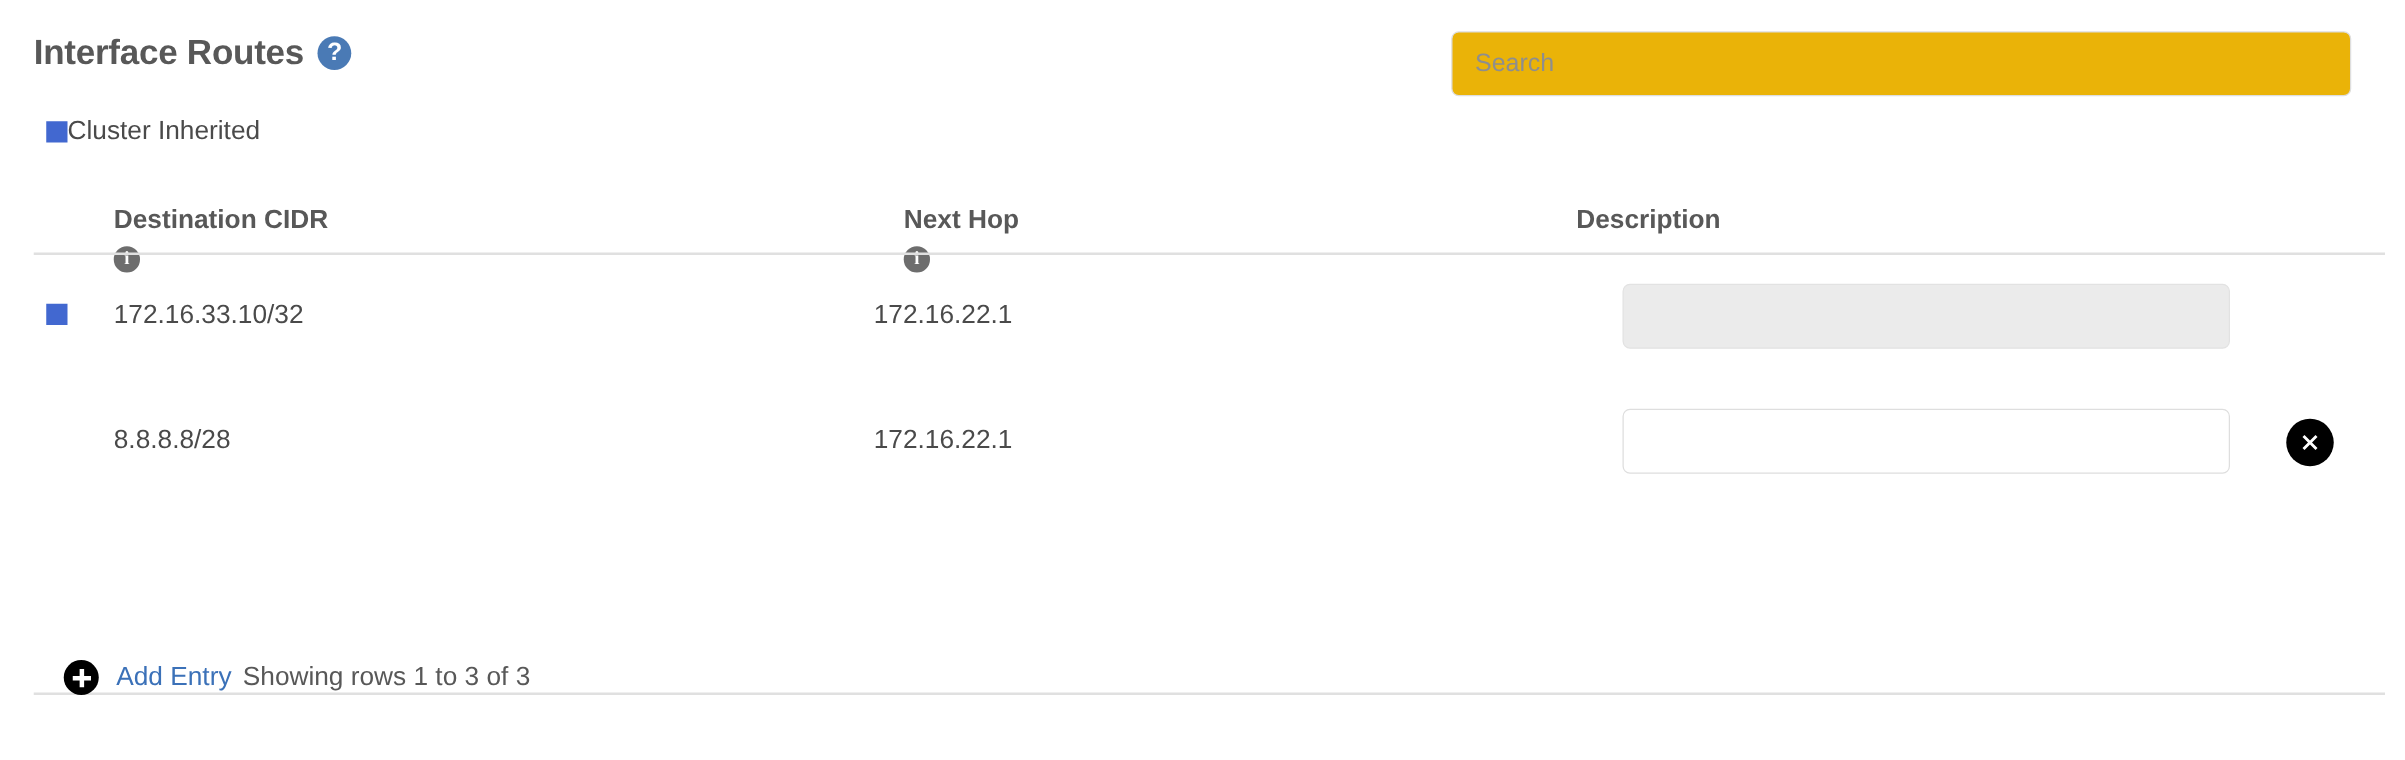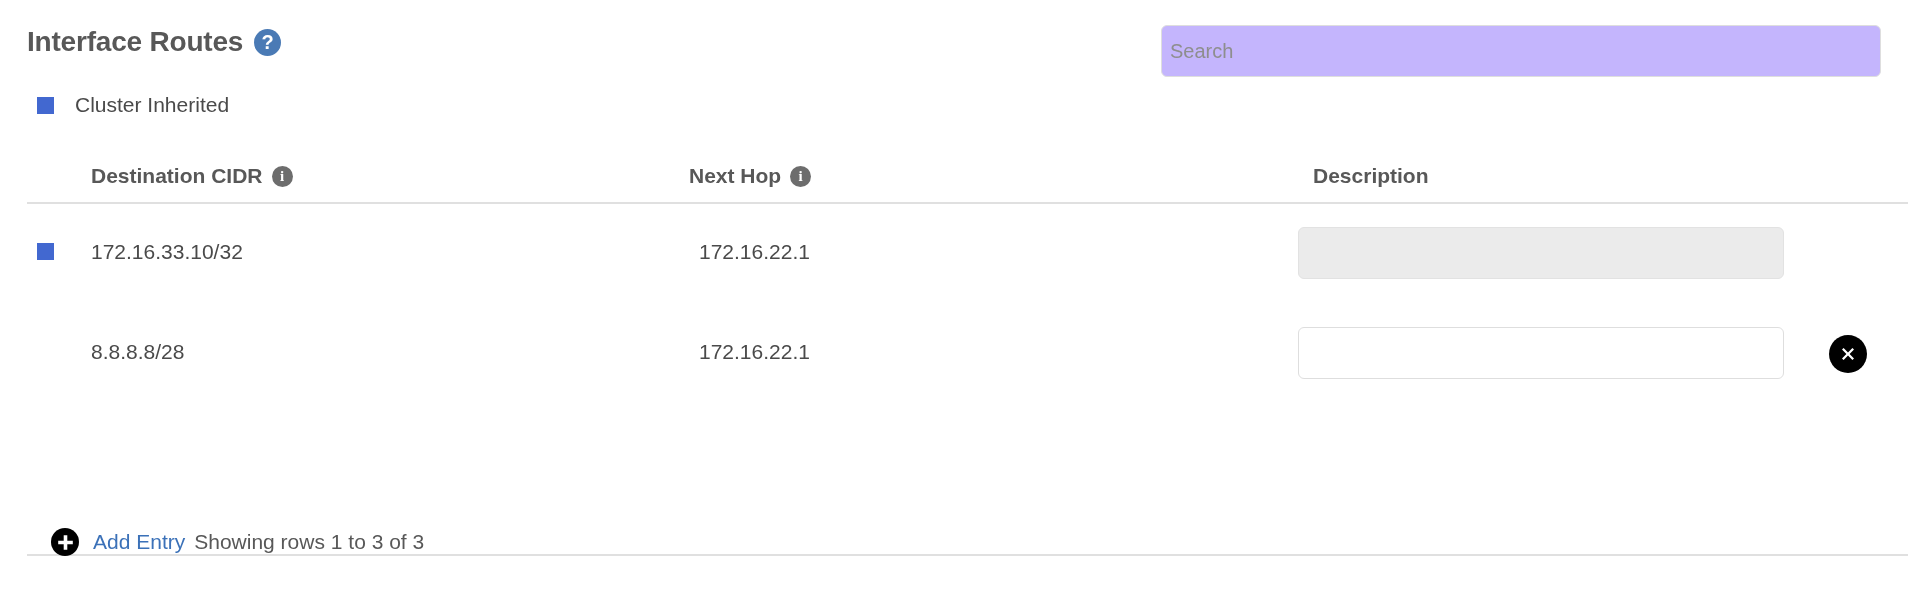--- a/index.html
+++ b/index.html
@@ -65,21 +65,20 @@
     font-family: "Liberation Sans", sans-serif;
   }
 
   
   .legend {
     position: absolute;
     left: 24px;
     top: 93px;
     display: flex;
     align-items: center;
-    gap: 21px;
   }
   .legend-swatch {
     width: 17px;
     height: 17px;
     background: #4268d0;
     display: inline-block;
     flex: 0 0 auto;
   }
   .legend-label {
     font-size: 21px;
@@ -95,22 +94,22 @@
     top: 25px;
     width: 720px;
     height: 52px;
   }
   .search-input {
     width: 100%;
     height: 100%;
     box-sizing: border-box;
     border: 1px solid #dedede;
     border-radius: 6px;
-    background: #c4b5fd;
-    padding: 0 8px;
+    background: #eab308;
+    padding: 0 18px;
     font-size: 20px;
     font-family: "Liberation Sans", sans-serif;
     color: #4a4a4a;
     outline: none;
   }
   .search-input::placeholder {
     color: #8e8e8e;
     opacity: 1;
   }
 
@@ -125,27 +124,28 @@
     position: relative;
     height: 52px;
   }
   .th {
     position: absolute;
     top: 14px;
     font-size: 21px;
     font-weight: bold;
     color: #585858;
     display: flex;
-    align-items: center;
+    align-items: flex-start;
     gap: 9px;
     white-space: nowrap;
+    flex-direction: column;
   }
   .th-dest  { left: 78px; }
-  .th-hop   { left: 676px; }
-  .th-desc  { left: 1300px; }
+  .th-hop   { left: 710px; }
+  .th-desc  { left: 1248px; }
 
   .info-icon {
     width: 21px;
     height: 21px;
     border-radius: 50%;
     background: #6d6d6d;
     color: #ffffff;
     font-size: 15px;
     font-weight: bold;
     line-height: 21px;

